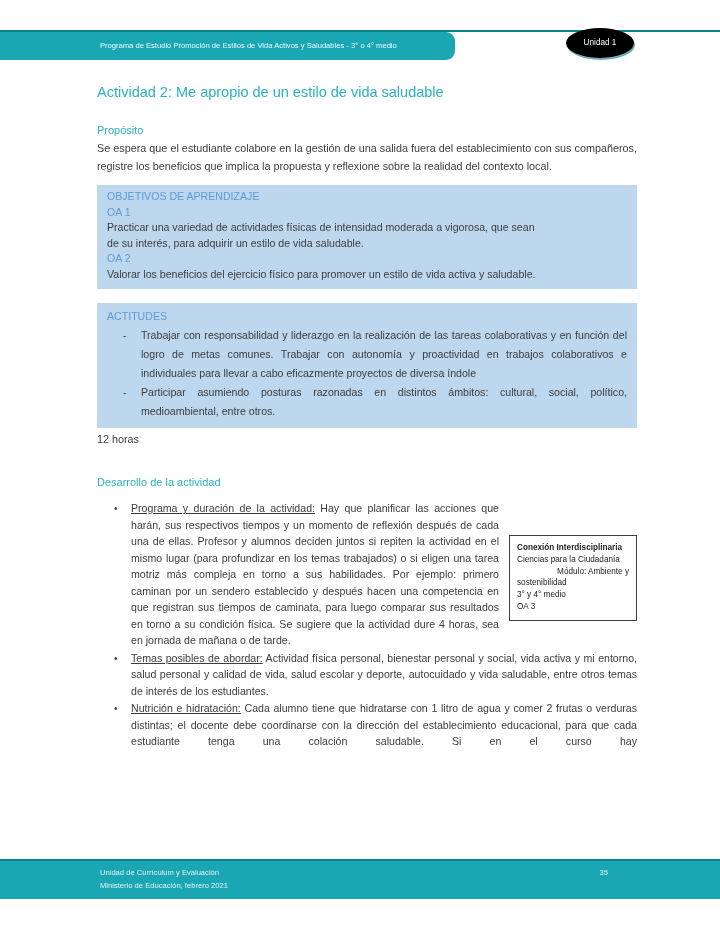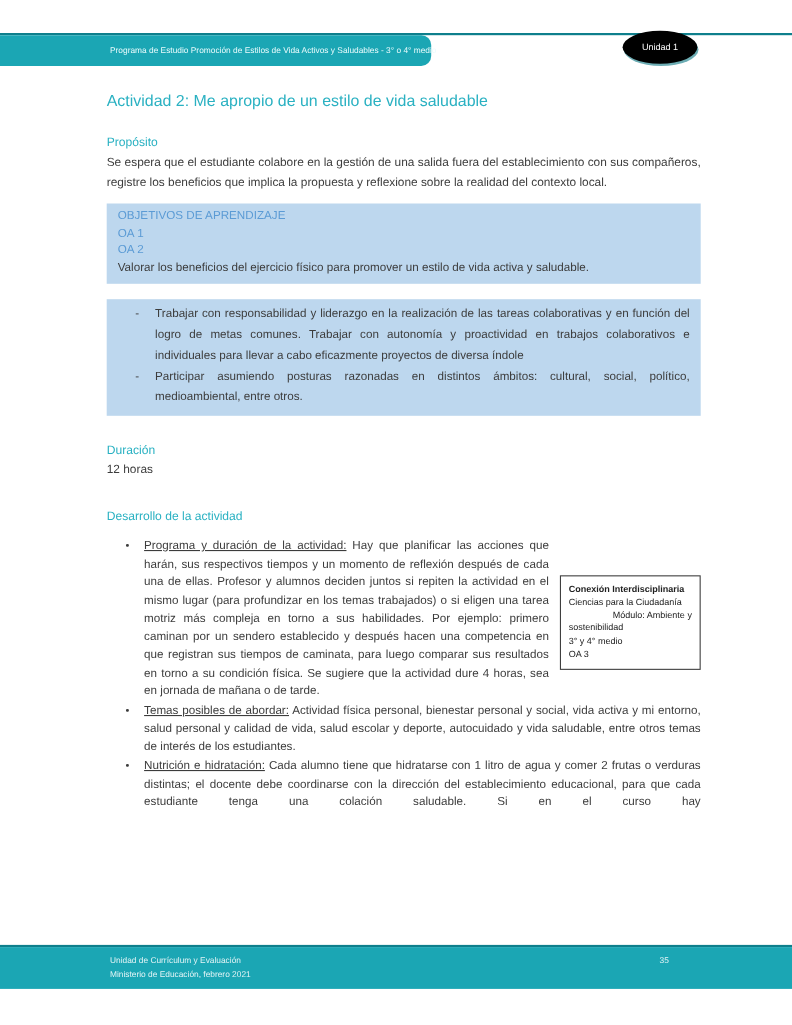--- a/index.html
+++ b/index.html
@@ -12,21 +12,21 @@
     font-family: "Liberation Sans", sans-serif;
     color: #3c3c3c;
   }
   
   .top-rule {
     position: absolute; top: 30px; left: 0;
     width: 100%; height: 2px; background: #0e7f8c;
   }
   .header-bar {
     position: absolute; top: 32px; left: 0;
-    width: 392px; height: 28px;
+    width: 455px; height: 28px;
     background: #1ba6b4;
     border-radius: 0 9px 9px 0;
     box-sizing: border-box;
     padding-left: 100px;
     color: #eafcfd;
     font-size: 7.6px;
     line-height: 28px;
     white-space: nowrap;
   }
   .unit-badge {
@@ -161,36 +161,38 @@
   <div class="content">
 
     <h1 class="doc-title">Actividad 2: Me apropio de un estilo de vida saludable</h1>
 
     <div class="section-heading h-proposito">Propósito</div>
     <p class="body-text">Se espera que el estudiante colabore en la gestión de una salida fuera del establecimiento con sus compañeros, registre los beneficios que implica la propuesta y reflexione sobre la realidad del contexto local.</p>
 
     <div class="blue-box box-objetivos">
       <div class="box-heading">OBJETIVOS DE APRENDIZAJE</div>
       <div class="oa-code">OA 1</div>
+      <div class="oa-text">Practicar una variedad de actividades físicas de intensidad moderada a vigorosa, que sean
+de su interés, para adquirir un estilo de vida saludable.</div>
       <div class="oa-code">OA 2</div>
       <div class="oa-text">Valorar los beneficios del ejercicio físico para promover un estilo de vida activa y saludable.</div>
     </div>
 
     <div class="blue-box box-actitudes">
+      <div class="box-heading">ACTITUDES</div>
       <div class="dash-item">
         <span class="dash">-</span>
         <span>Trabajar con responsabilidad y liderazgo en la realización de las tareas colaborativas y en función del logro de metas comunes. Trabajar con autonomía y proactividad en trabajos colaborativos e individuales para llevar a cabo eficazmente proyectos de diversa índole</span>
       </div>
       <div class="dash-item">
         <span class="dash">-</span>
         <span>Participar asumiendo posturas razonadas en distintos ámbitos: cultural, social, político, medioambiental, entre otros.</span>
       </div>
     </div>
 
-    <div class="section-heading h-duracion">Duración</div>
     <div class="duracion-value">12 horas</div>
 
     <div class="section-heading h-desarrollo">Desarrollo de la actividad</div>
 
     <div class="bullets">
 
       <div class="bullet-item">
         <span class="marker">•</span>
         <div class="conexion-box">
           <div class="conexion-heading">Conexión Interdisciplinaria</div>

